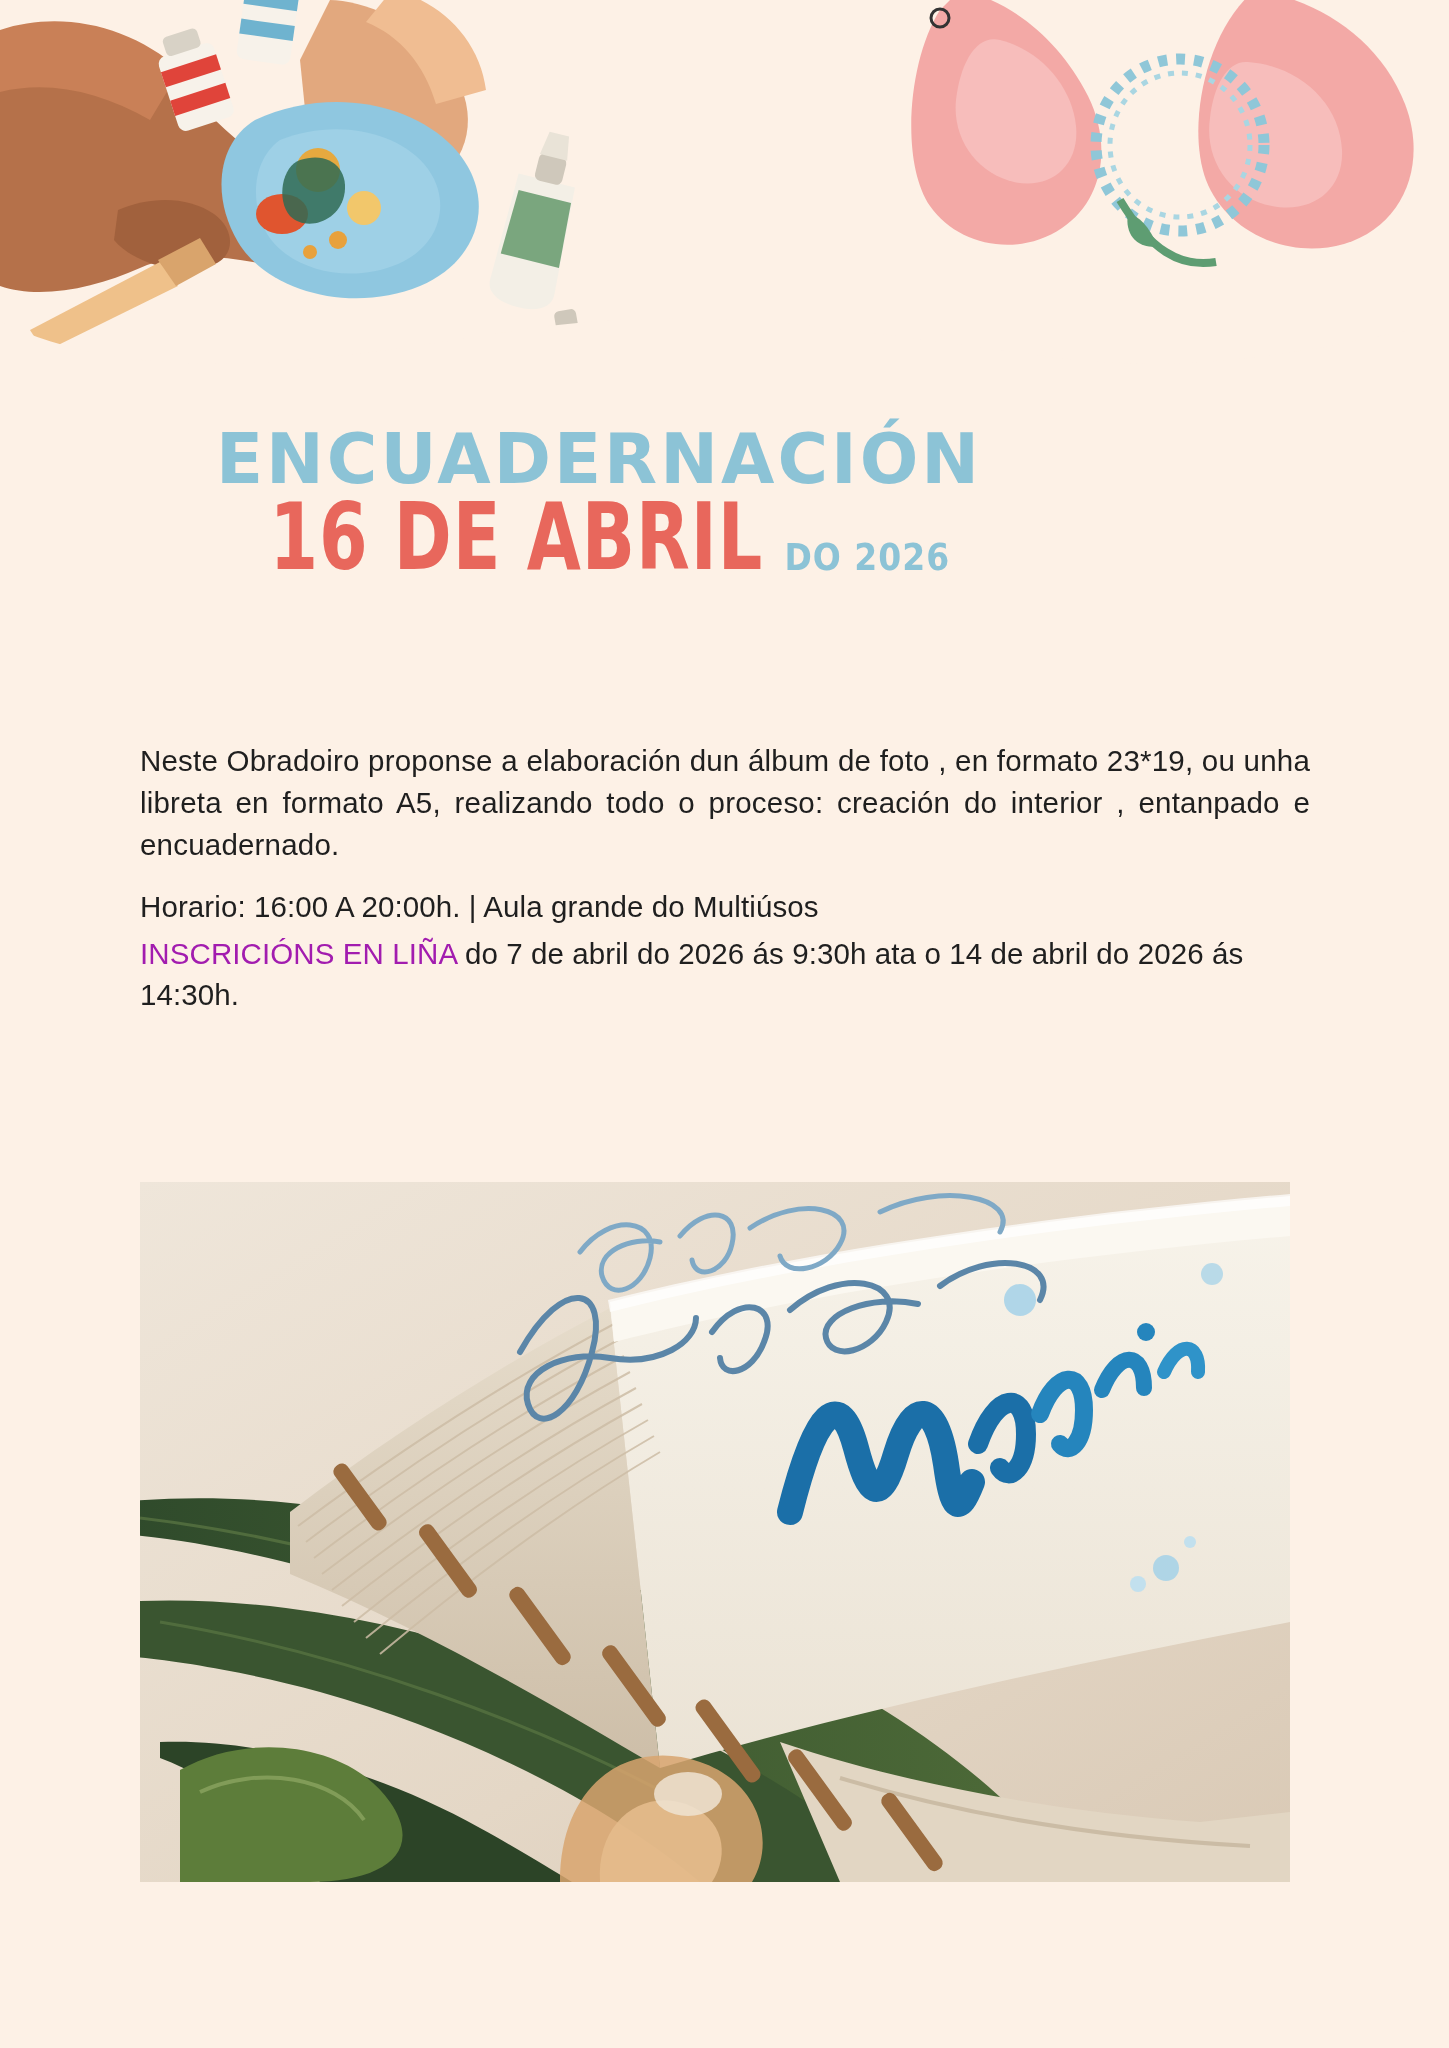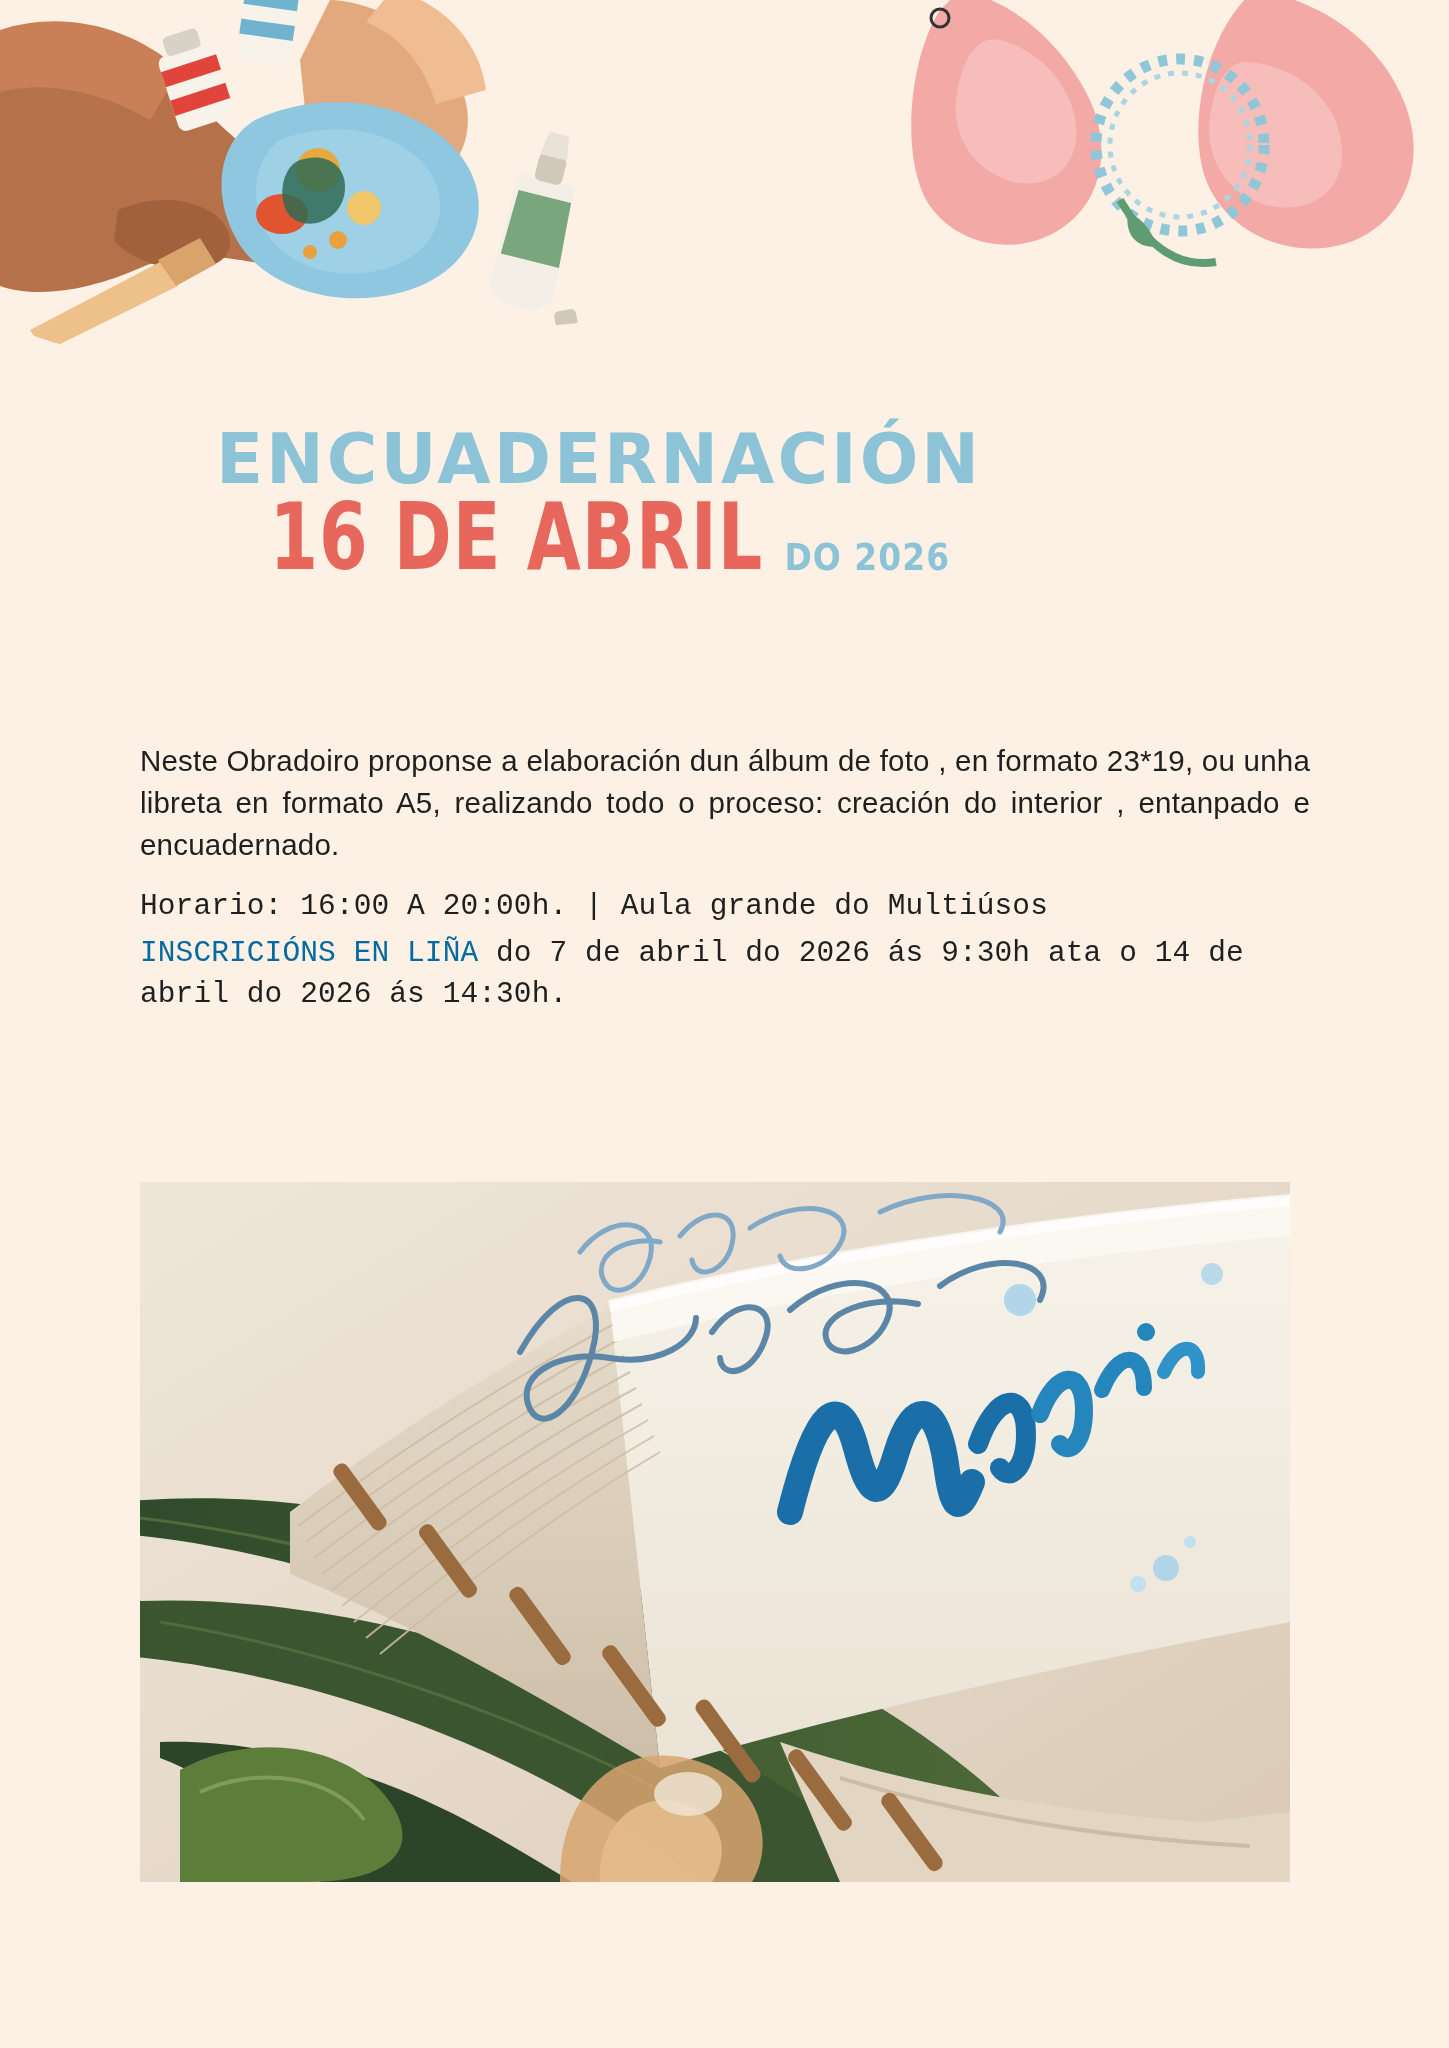--- a/index.html
+++ b/index.html
@@ -80,24 +80,23 @@
     line-height: 1.42;
   }
   .para-1 {
     text-align: justify;
     margin: 0 0 20px 0;
     letter-spacing: 0.2px;
   }
   .info-lines p {
     margin: 0 0 5px 0;
     letter-spacing: 0.1px;
-    font-family: Liberation Mono, monospace;
   }
   .highlight {
-    color: #0369a1;
+    color: #a21caf;
     font-weight: normal;
   }
 
   
   .photo {
     position: absolute;
     left: 140px;
     top: 1182px;
     width: 1150px;
     height: 700px;

